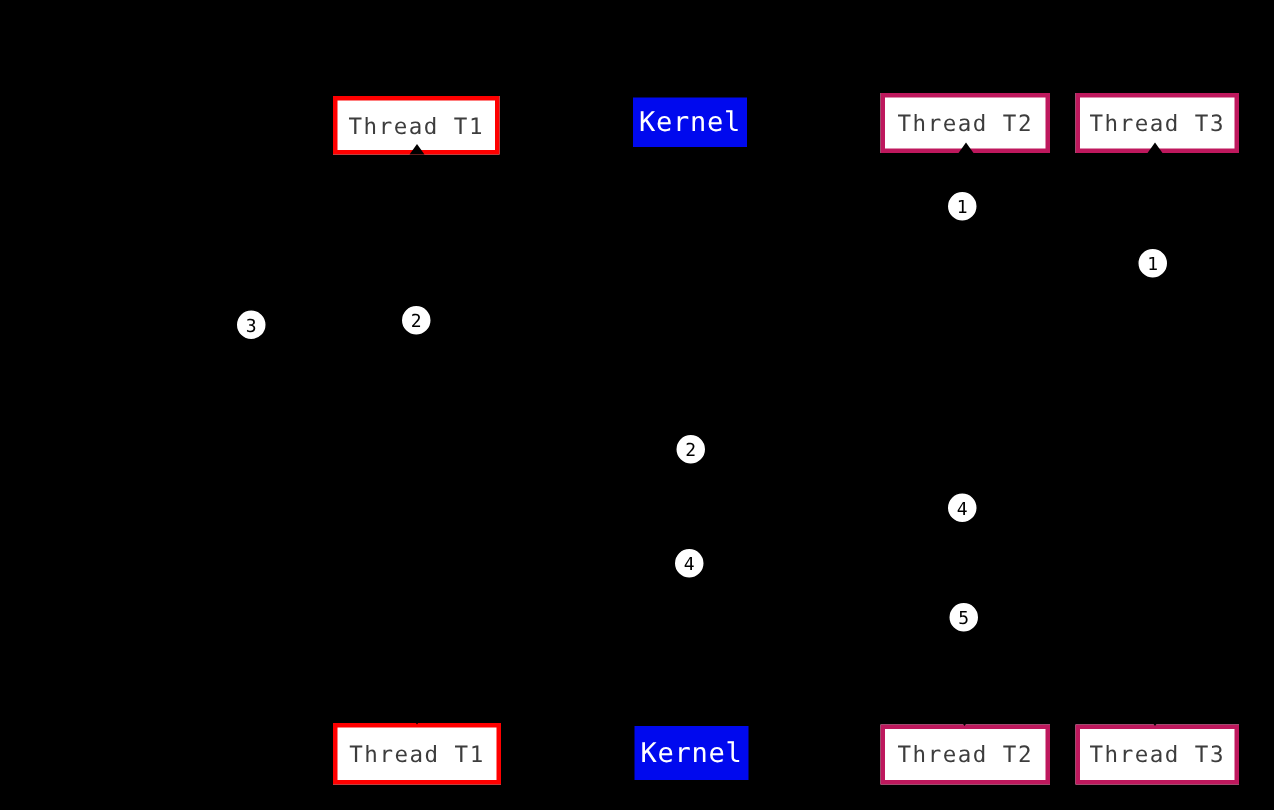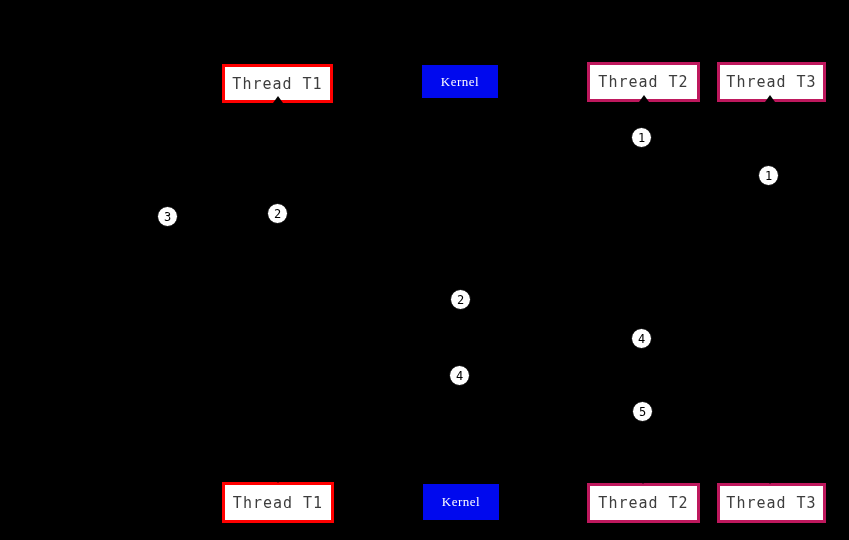--- a/index.html
+++ b/index.html
@@ -22,23 +22,22 @@
     white-space: nowrap;
     font-size: 15px;
     letter-spacing: 1px;
   }
   .box.red-outline  { border: 3px solid #ff0000; }
   .box.blue-outline { border: 3px solid #be185d; }
   .box.kernel {
     background: #0009ee;
     color: #ffffff;
     border: none;
-    font-size: 13px;
+    font-size: 18px;
     letter-spacing: 0.5px;
-    font-family: Liberation Serif, serif;
   }
   
   .t1-top     { left: 222px; top: 64px;  width: 111px; height: 39px; }
   .kernel-top { left: 422px; top: 65px;  width: 76px;  height: 33px; }
   .t2-top     { left: 587px; top: 62px;  width: 113px; height: 40px; }
   .t3-top     { left: 717px; top: 62px;  width: 109px; height: 40px; }
   .t1-bot     { left: 222px; top: 482px; width: 112px; height: 41px; }
   .kernel-bot { left: 423px; top: 484px; width: 76px;  height: 36px; }
   .t2-bot     { left: 587px; top: 483px; width: 113px; height: 40px; }
   .t3-bot     { left: 717px; top: 483px; width: 109px; height: 40px; }

